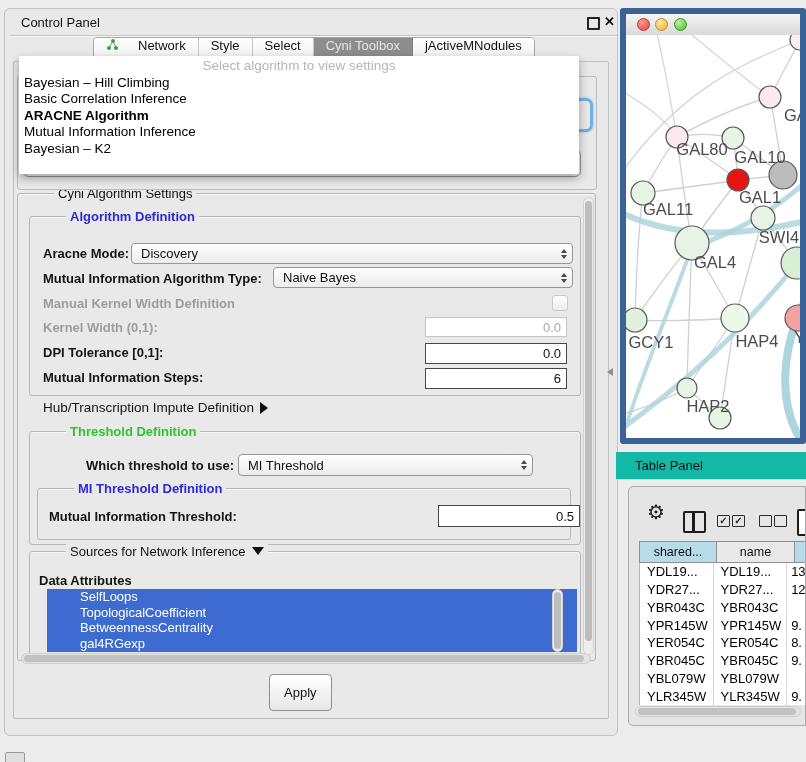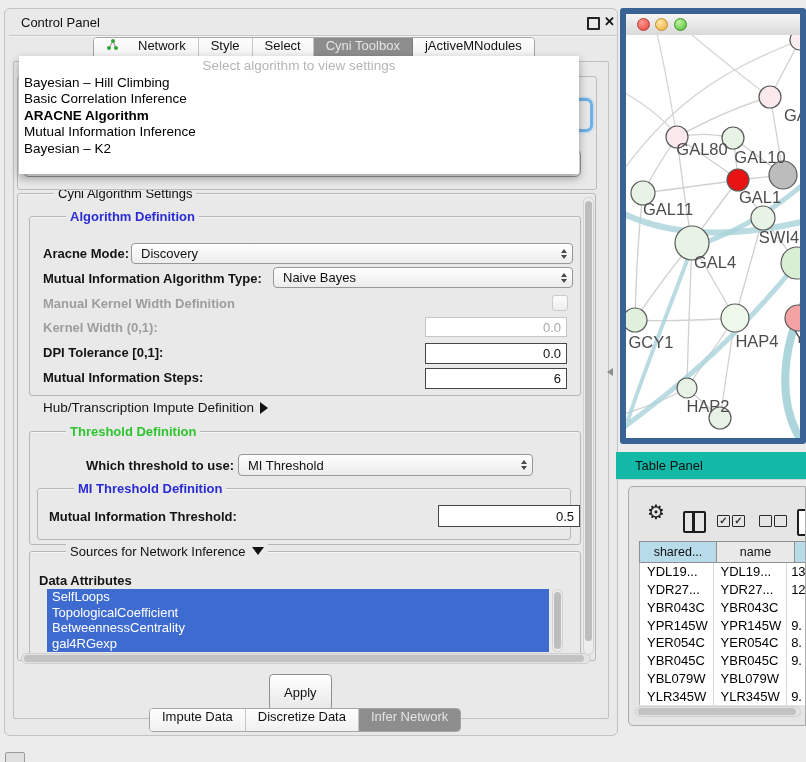--- a/index.html
+++ b/index.html
@@ -48,21 +48,21 @@
   .tfield.disabled{border:1px solid #c6c6c6;color:#a9a9a9;}
 
   .checkbox{position:absolute;width:14px;height:14px;border:1px solid #cbcbcb;border-radius:3px;
       background:linear-gradient(#fdfdfd,#ededed);}
 
   .arrow-right{display:inline-block;width:0;height:0;border-top:6px solid transparent;
       border-bottom:6px solid transparent;border-left:8px solid #111;vertical-align:-2px;margin-left:6px;}
   .arrow-down{display:inline-block;width:0;height:0;border-left:6px solid transparent;
       border-right:6px solid transparent;border-top:8px solid #111;vertical-align:1px;margin-left:6px;}
 
-  .attr-list{position:absolute;background:#3e6bd0;overflow:hidden;}
+  .attr-list{position:absolute;background:#3e6bd0;overflow:hidden;padding-left:28px;}
   .attr-item{height:15.7px;color:#fff;font-size:13px;padding-left:5px;white-space:nowrap;}
 
   .vscroll{position:absolute;width:11px;background:#ededed;border:1px solid #d2d2d2;border-radius:6px;box-sizing:border-box;}
   .vscroll .thumb{position:absolute;left:1px;right:1px;background:#bdbdbd;border-radius:5px;}
   .hscroll{position:absolute;height:11px;background:#e3e3e3;border:1px solid #cfcfcf;border-radius:6px;box-sizing:border-box;}
   .hscroll .thumb{position:absolute;top:1px;bottom:1px;background:#c2c2c2;border-radius:5px;}
 
   .btn{position:absolute;height:37px;border:1px solid #8f8f8f;border-radius:4px;
       background:linear-gradient(#ffffff,#e7e7e7);font-size:13px;color:#111;display:flex;
       align-items:center;justify-content:center;padding:0 14px;box-sizing:border-box;}
@@ -258,31 +258,20 @@
         <div class="thumb" style="left:2px;width:560px;"></div>
       </div>
 
     <div class="vscroll" style="left:569px;top:135px;height:458px;">
         <div class="thumb" style="top:3px;height:440px;"></div>
       </div>
 
     <div class="btn" style="left:255px;top:612px;">Apply</div>
   </div>
 
-  <div class="bottom-tabbar">
-    <div class="tab">
-        <span>Impute Data</span>
-      </div>
-    <div class="tab">
-        <span>Discretize Data</span>
-      </div>
-    <div class="tab selected">
-        <span>Infer Network</span>
-      </div>
-  </div>
 </div>
 
 <div class="resize-handle"></div>
 <div class="mini-icon"></div>
 
 <div class="netwin">
   <div class="net-titlebar">
     <div class="light red"></div>
     <div class="light yellow"></div>
     <div class="light green"></div>

